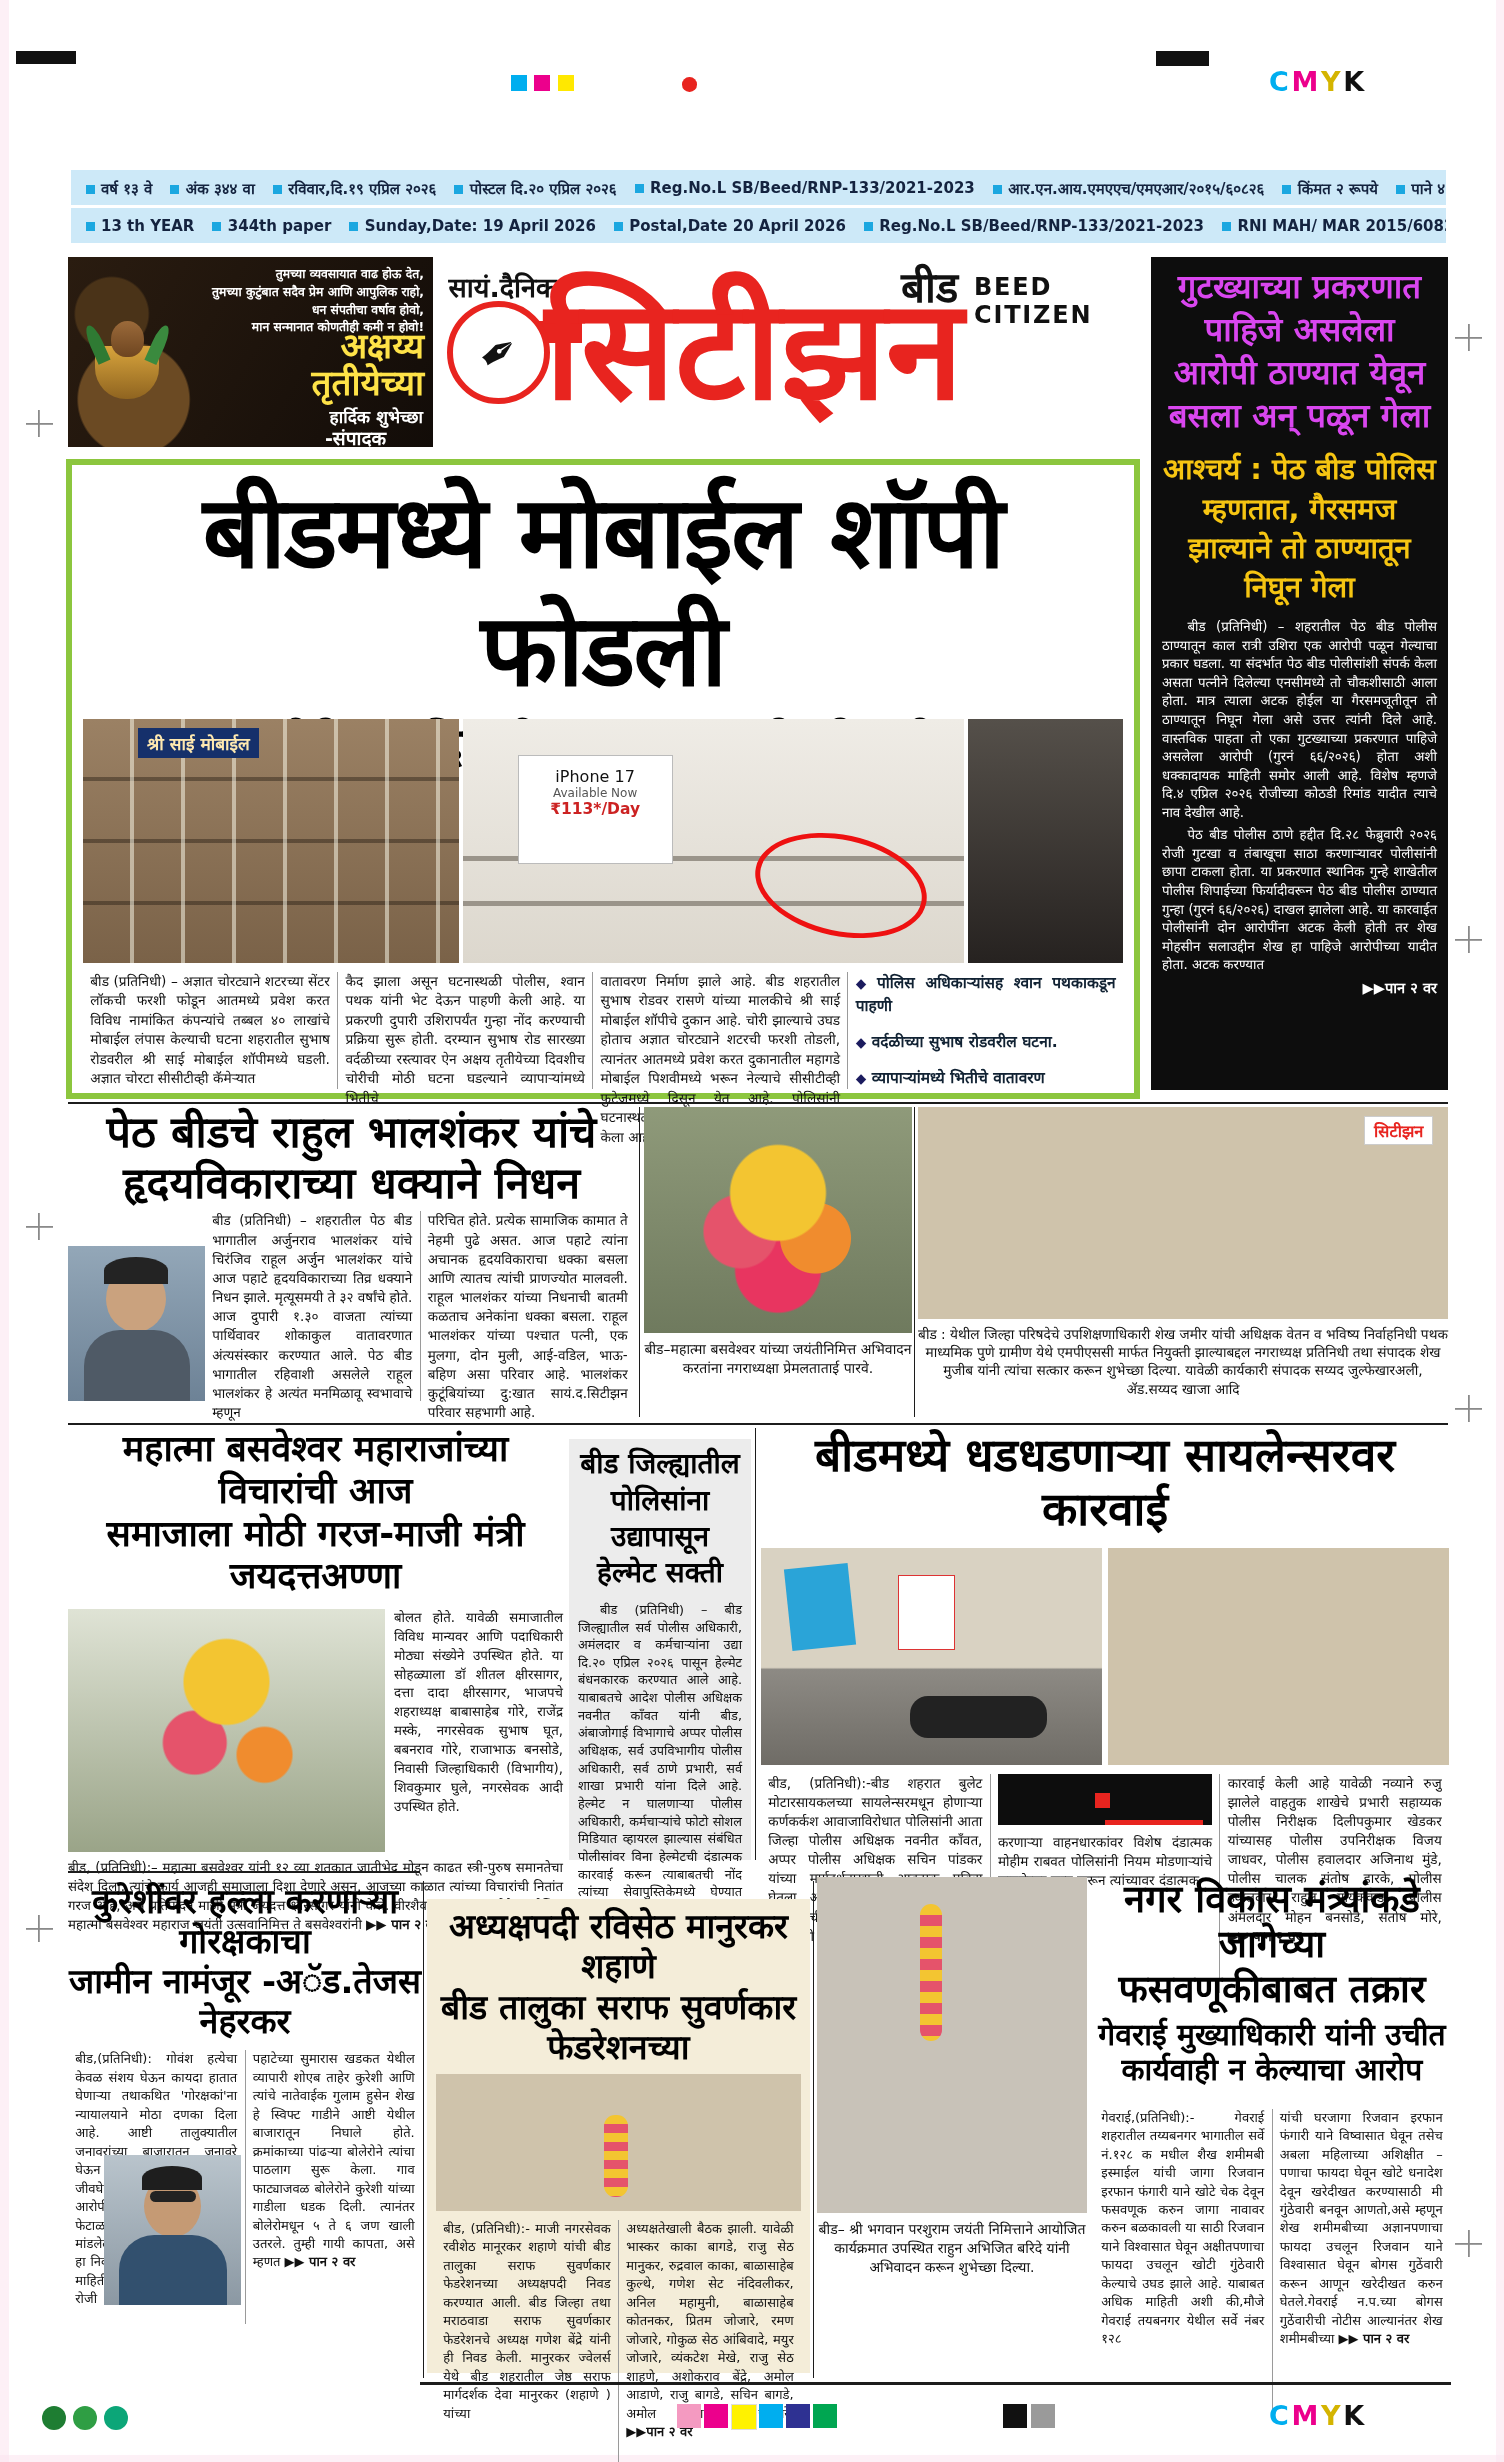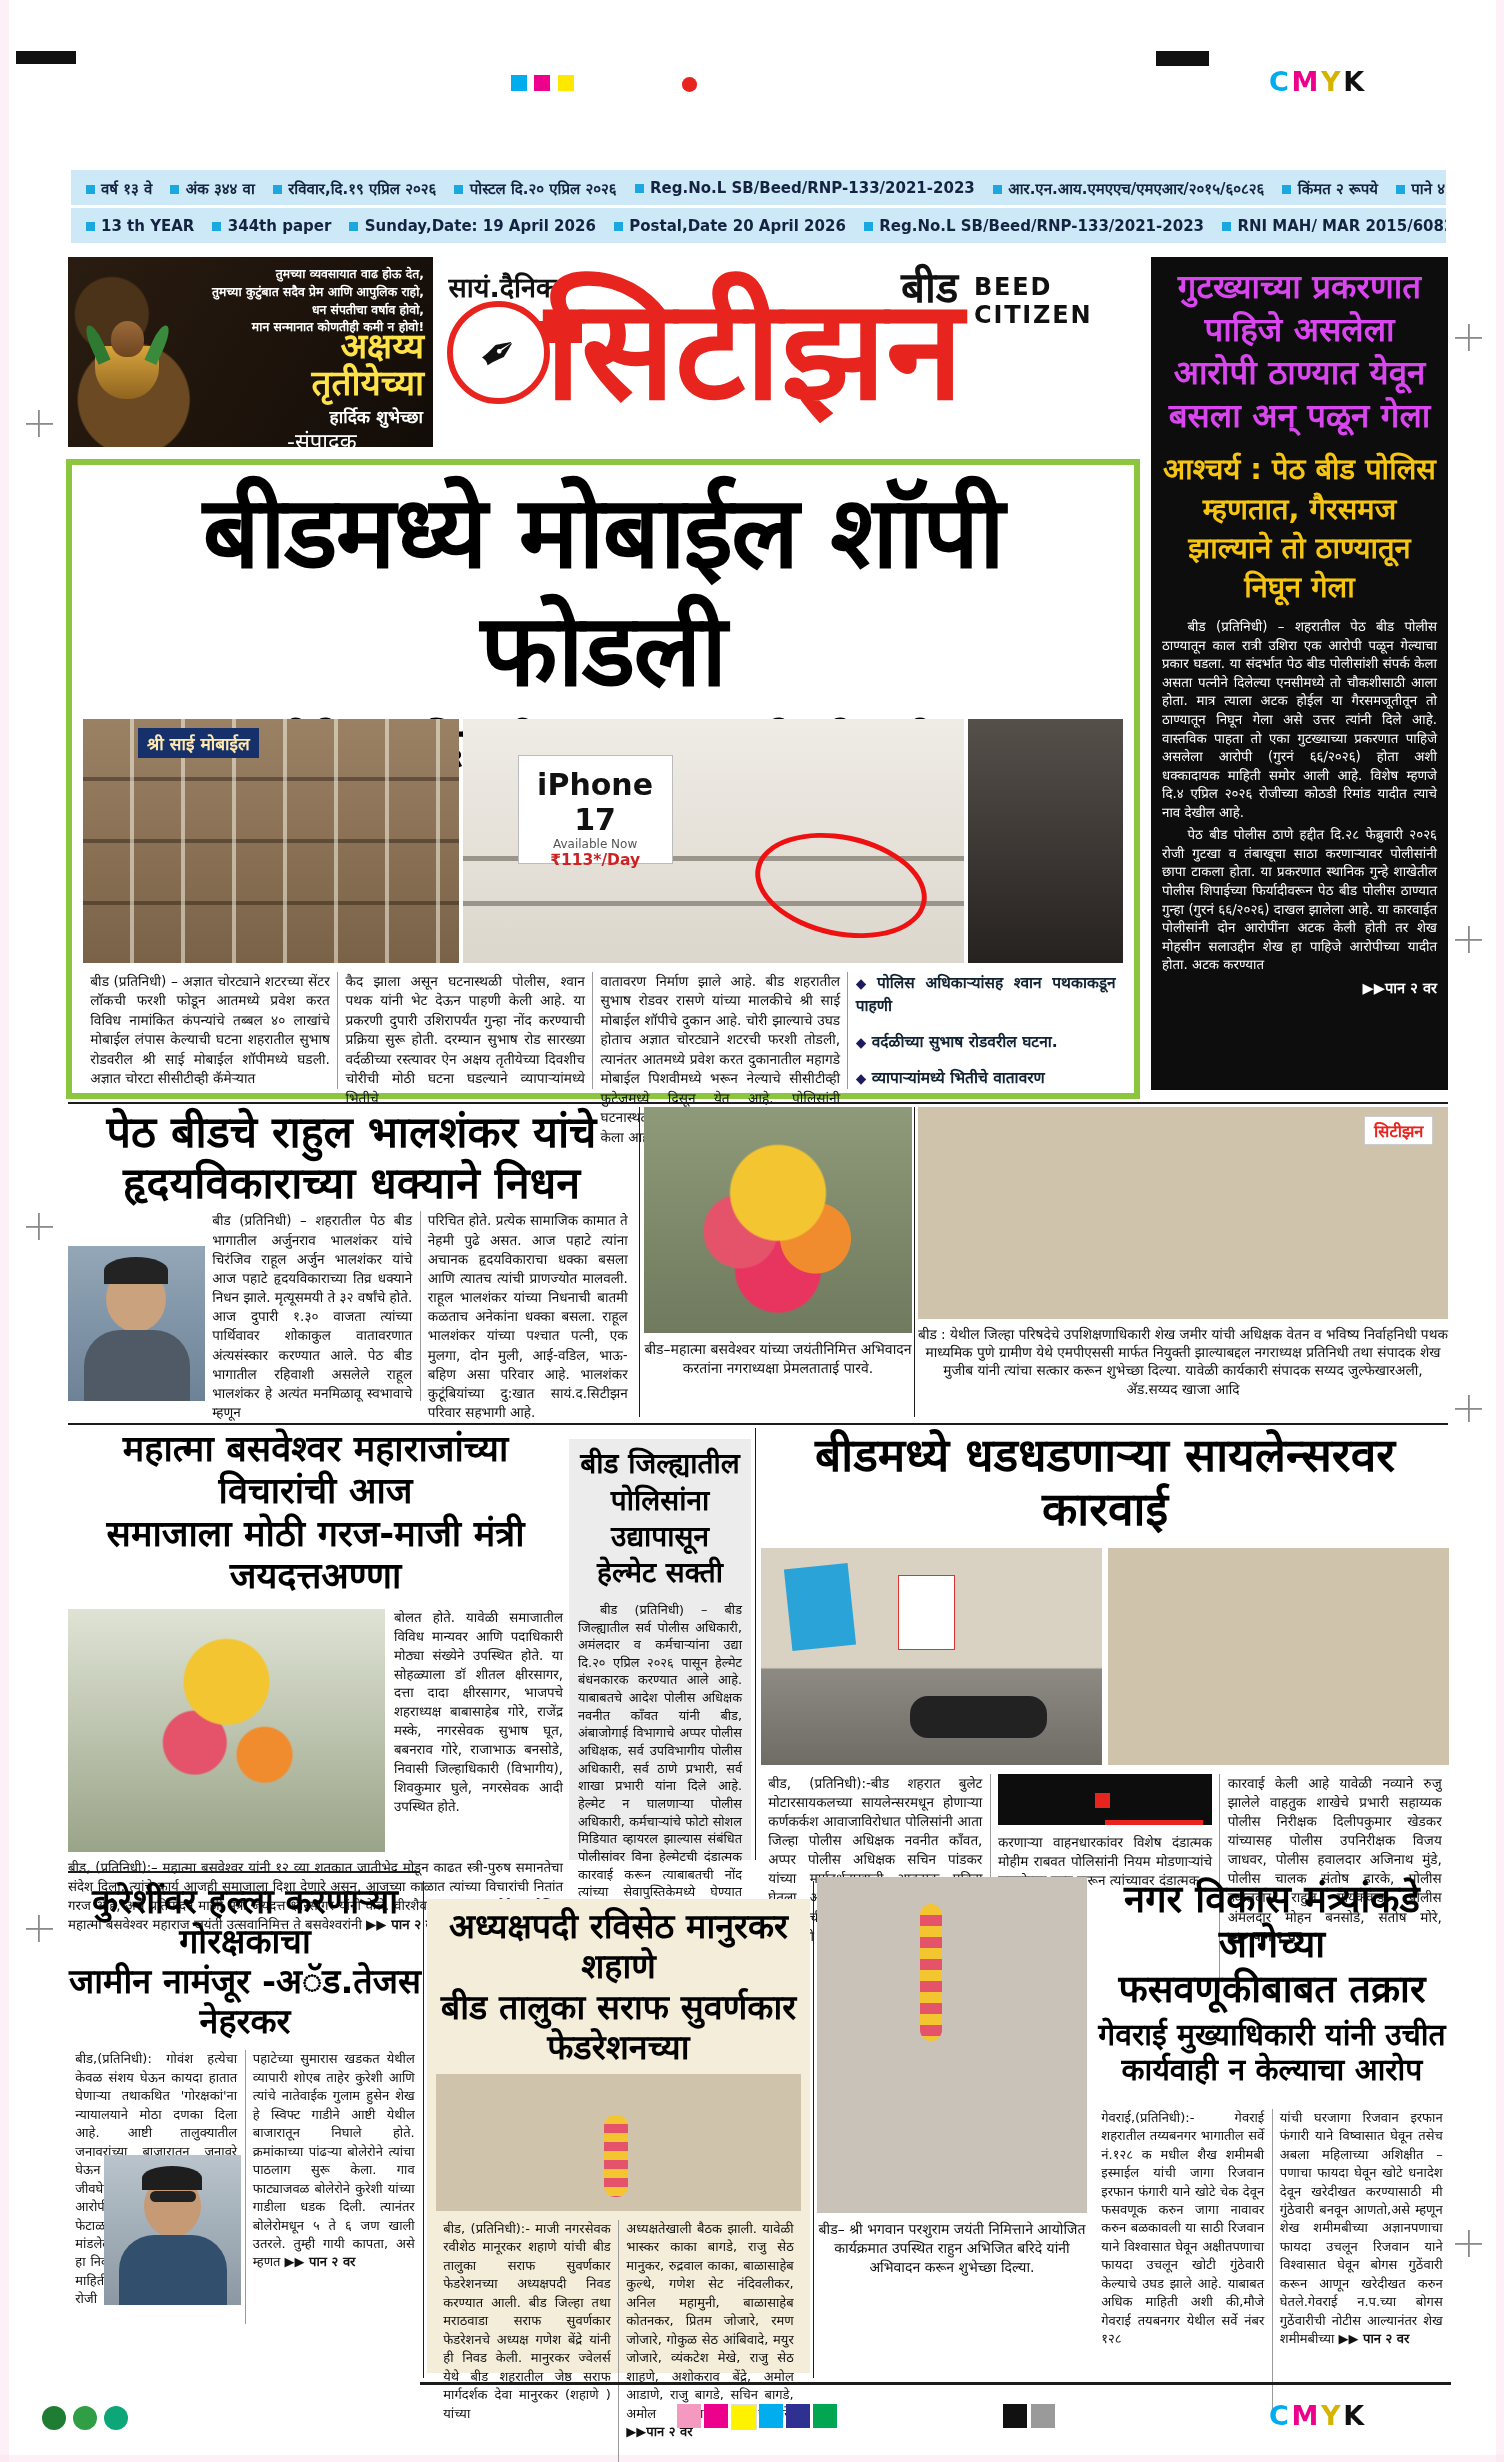--- a/index.html
+++ b/index.html
@@ -100,21 +100,21 @@
     <div>तुमच्या व्यवसायात वाढ होऊ देत,</div>
     <div>तुमच्या कुटुंबात सदैव प्रेम आणि आपुलिक राहो,</div>
     <div>धन संपतीचा वर्षाव होवो,</div>
     <div>मान सन्मानात कोणतीही कमी न होवो!</div>
   </div>
   <div class="abs" style="left:137px;top:71px;width:219px;text-align:right;color:#ffe348;font-weight:800;font-size:35px;line-height:1.05">
     <div>अक्षय्य</div>
     <div>तृतीयेच्या</div>
   </div>
   <div class="abs" style="left:173px;top:148px;width:182px;text-align:right;font-size:17.3px;font-weight:bold">हार्दिक शुभेच्छा</div>
-  <div class="abs" style="left:219px;top:168px;width:137px;text-align:left;font-size:22px;font-weight:400">-संपादक</div>
+  <div class="abs" style="left:219px;top:168px;width:137px;text-align:center;font-size:19px;font-weight:700">-संपादक</div>
 </div>
 
 <div class="abs" style="left:445px;top:255px;width:697px;height:199px">
   <div class="abs" style="left:3.6px;top:12.8px;font-size:27px;font-weight:800">सायं.दैनिक</div>
   <div class="abs" style="left:456px;top:1.8px;font-size:42px;font-weight:800">बीड</div>
   <div class="abs" style="left:529px;top:18px;font-size:24px;font-weight:800;letter-spacing:1.8px">BEED CITIZEN</div>
   <div class="abs" style="left:55px;top:66px;width:82px;height:22px;background:#e8241f"></div>
   <div class="abs" style="left:1.8px;top:46px;width:91px;height:91px;border-radius:50%;border:6.4px solid #e8241f;background:#fff;display:flex;align-items:center;justify-content:center">
     <span style="font-size:47px;transform:rotate(-35deg)">✒</span>
   </div>
@@ -134,21 +134,21 @@
   <div class="hl" style="font-size:51px;margin-top:7.3px">अक्षय तृतीयेच्या दिवशीच ४० लाखांचे मोबाईल लंपास</div>
   <div class="abs" style="left:11px;top:254px;width:1040px;height:244px;display:flex;gap:3.6px">
     <div class="photo" style="width:376px;background:linear-gradient(#9b8164,#7a6248)">
       <div class="abs" style="left:0;top:0;width:100%;height:100%;background:repeating-linear-gradient(90deg,transparent 0 47px,rgba(255,255,240,.5) 47px 51px),repeating-linear-gradient(0deg,transparent 0 58px,rgba(40,30,20,.45) 58px 62px)"></div>
       <div class="abs" style="left:55px;top:9px;padding:3.6px 9px;background:#15306b;color:#ffe9b0;font-weight:800;font-size:17.3px">श्री साई मोबाईल</div>
     </div>
     <div class="photo" style="flex:1;background:linear-gradient(#efece6,#dcd7cd)">
       <div class="abs" style="left:0;top:137px;width:100%;height:4.6px;background:#9a948a"></div>
       <div class="abs" style="left:0;top:182px;width:100%;height:4.6px;background:#9a948a"></div>
       <div class="abs" style="left:55px;top:36px;width:155px;height:109px;background:#fff;border:0.9px solid #bbb;text-align:center;padding-top:11px;box-sizing:border-box">
-        <div style="font-weight:700;font-size:30px;color:#111">iPhone 17</div>
+        <div style="font-weight:400;font-size:16px;color:#111">iPhone 17</div>
         <div style="font-size:12px;color:#555">Available Now</div>
         <div style="font-weight:bold;font-size:15.5px;color:#c22">₹113*/Day</div>
       </div>
       <div class="abs" style="right:36px;bottom:27px;width:164px;height:91px;border:5.5px solid #e11;border-radius:50%;transform:rotate(12deg)"></div>
     </div>
     <div class="photo" style="width:155px;background:linear-gradient(#55504a,#262220)"></div>
   </div>
   <div class="abs cols" style="left:11px;top:507px;width:1040px;height:117px">
     <div class="col">बीड (प्रतिनिधी) – अज्ञात चोरट्याने शटरच्या सेंटर लॉकची फरशी फोडून आतमध्ये प्रवेश करत विविध नामांकित कंपन्यांचे तब्बल ४० लाखांचे मोबाईल लंपास केल्याची घटना शहरातील सुभाष रोडवरील श्री साई मोबाईल शॉपीमध्ये घडली. अज्ञात चोरटा सीसीटीव्ही कॅमेऱ्यात</div>
     <div class="col">कैद झाला असून घटनास्थळी पोलीस, श्वान पथक यांनी भेट देऊन पाहणी केली आहे. या प्रकरणी दुपारी उशिरापर्यंत गुन्हा नोंद करण्याची प्रक्रिया सुरू होती. दरम्यान सुभाष रोड सारख्या वर्दळीच्या रस्त्यावर ऐन अक्षय तृतीयेच्या दिवशीच चोरीची मोठी घटना घडल्याने व्यापाऱ्यांमध्ये भितीचे</div>

